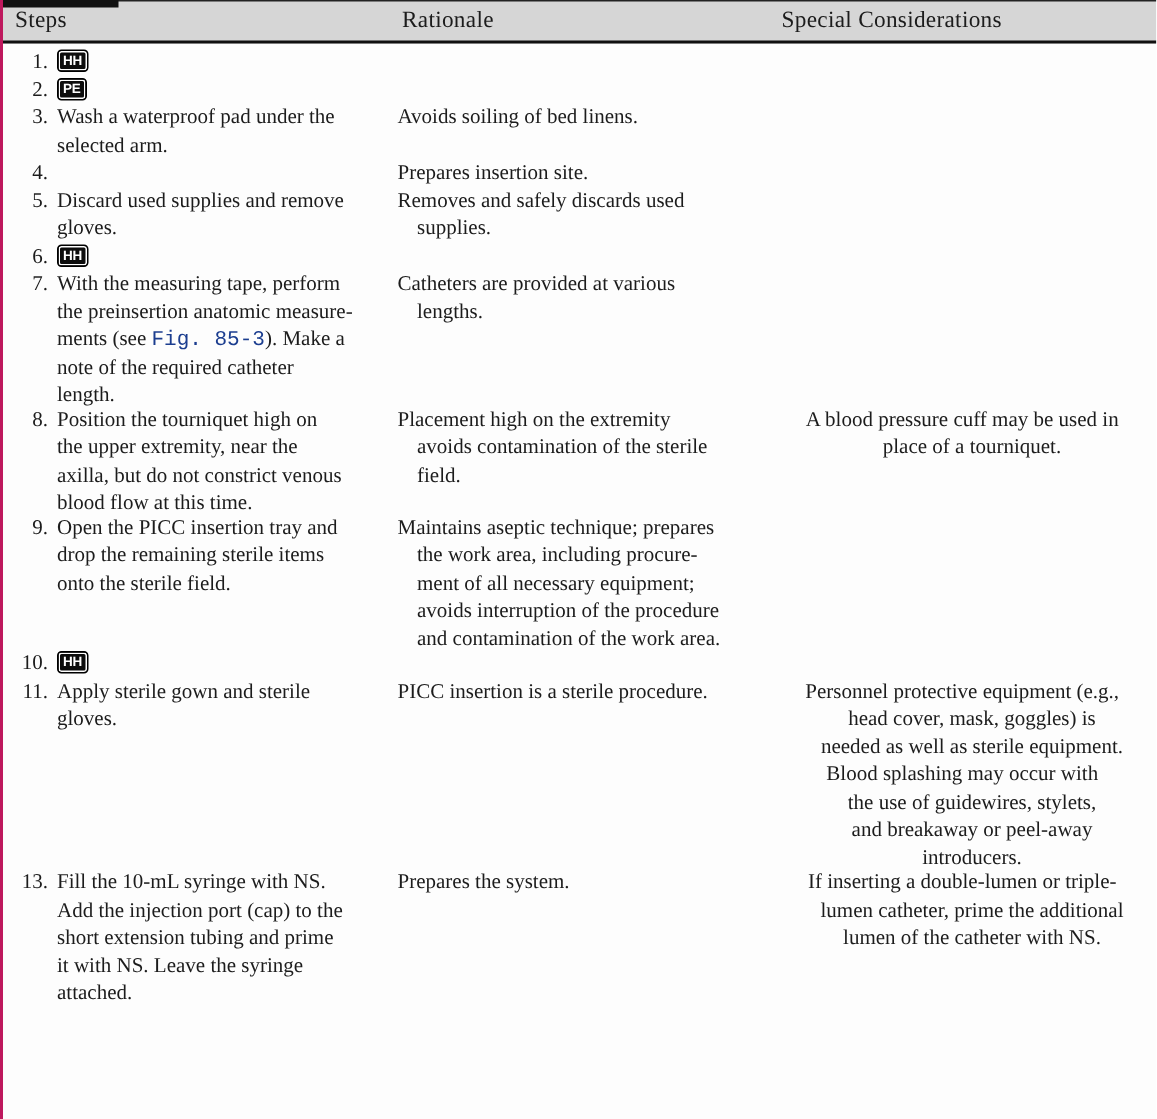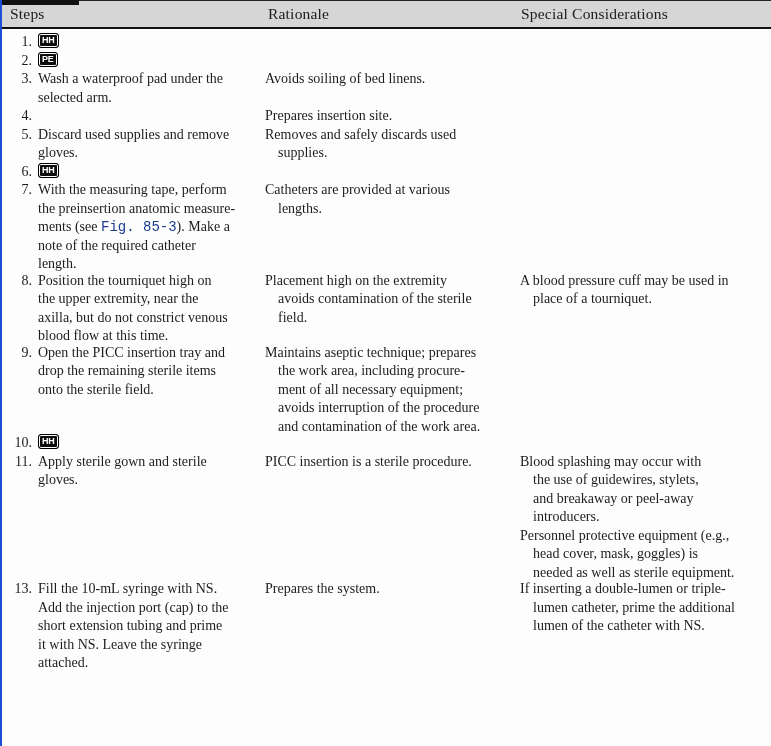--- a/index.html
+++ b/index.html
@@ -3,21 +3,21 @@
 <meta charset="utf-8">
 <style>
   html,body{margin:0;padding:0;background:#fff;}
   .page{
     position:relative;
     width:771px;height:746px;
     box-sizing:border-box;
     background:#fdfdfd;
     font-family:"Liberation Serif", serif;
     color:#1c1c1c;
-    border-left:2px solid #1d4ed8;
+    border-left:2px solid #be185d;
     overflow:hidden;
   }
   .notch{position:absolute;top:0;left:0;width:77px;height:5px;background:#111;}
   .grid{display:grid;grid-template-columns:263px 255px 1fr;}
   .thead{
     background:#d6d6d6;
     border-top:1.5px solid #222;
     border-bottom:2.5px solid #111;
     font-size:15.5px;
     line-height:19px;
@@ -31,21 +31,21 @@
   .row{display:grid;grid-template-columns:263px 255px 1fr;}
   .row.tight{margin-top:-2px;}
   .steps{display:flex;align-items:flex-start;}
   .num{width:30px;text-align:right;flex:none;}
   .step-body{margin-left:6px;width:227px;white-space:pre-line;}
   .para{
     padding-left:13px;text-indent:-13px;
     white-space:pre-line;
     padding-right:2px;
   }
-  .cell.special{padding-right:6px;}
+  .cell.special{padding-right:6px;text-align:center;}
   .badge{
     display:inline-block;
     margin-left:6px;
     background:#0d0d0d;color:#fff;
     border:1px solid #000;
     box-shadow:inset 0 0 0 1px #fff;
     border-radius:3px;
     font-family:Liberation Sans, sans-serif;
     font-weight:bold;font-size:9px;line-height:11px;
     padding:1px 3px;
@@ -194,27 +194,27 @@
     <div class="row">
       <div class="cell steps">
         <span class="num">11.</span>
         <div class="step-body">Apply sterile gown and sterile
 gloves.</div>
       </div>
       <div class="cell rationale">
         <div class="para">PICC insertion is a sterile procedure.</div>
       </div>
       <div class="cell special">
+        <div class="para">Personnel protective equipment (e.g.,
+head cover, mask, goggles) is
+needed as well as sterile equipment.</div>
         <div class="para">Blood splashing may occur with
 the use of guidewires, stylets,
 and breakaway or peel-away
 introducers.</div>
-        <div class="para">Personnel protective equipment (e.g.,
-head cover, mask, goggles) is
-needed as well as sterile equipment.</div>
       </div>
     </div>
 
 
     <div class="row tight">
       <div class="cell steps">
         <span class="num">13.</span>
         <div class="step-body">Fill the 10-mL syringe with NS.
 Add the injection port (cap) to the
 short extension tubing and prime

